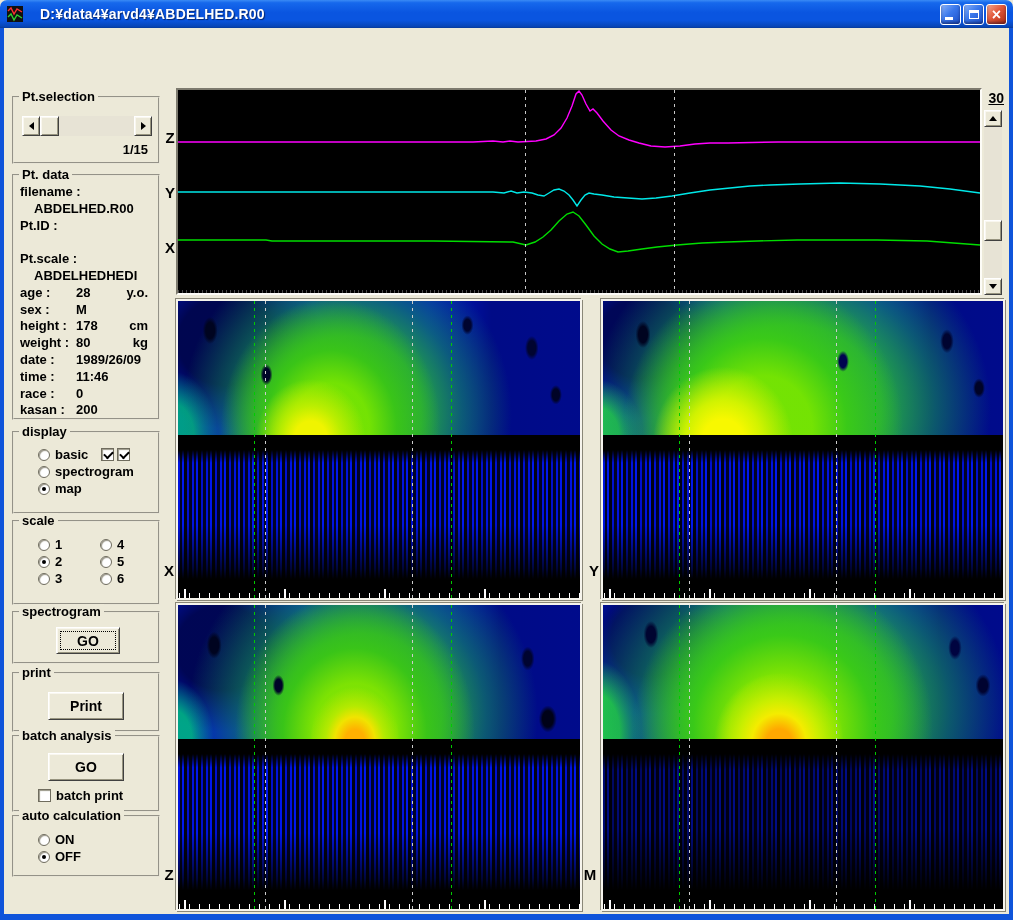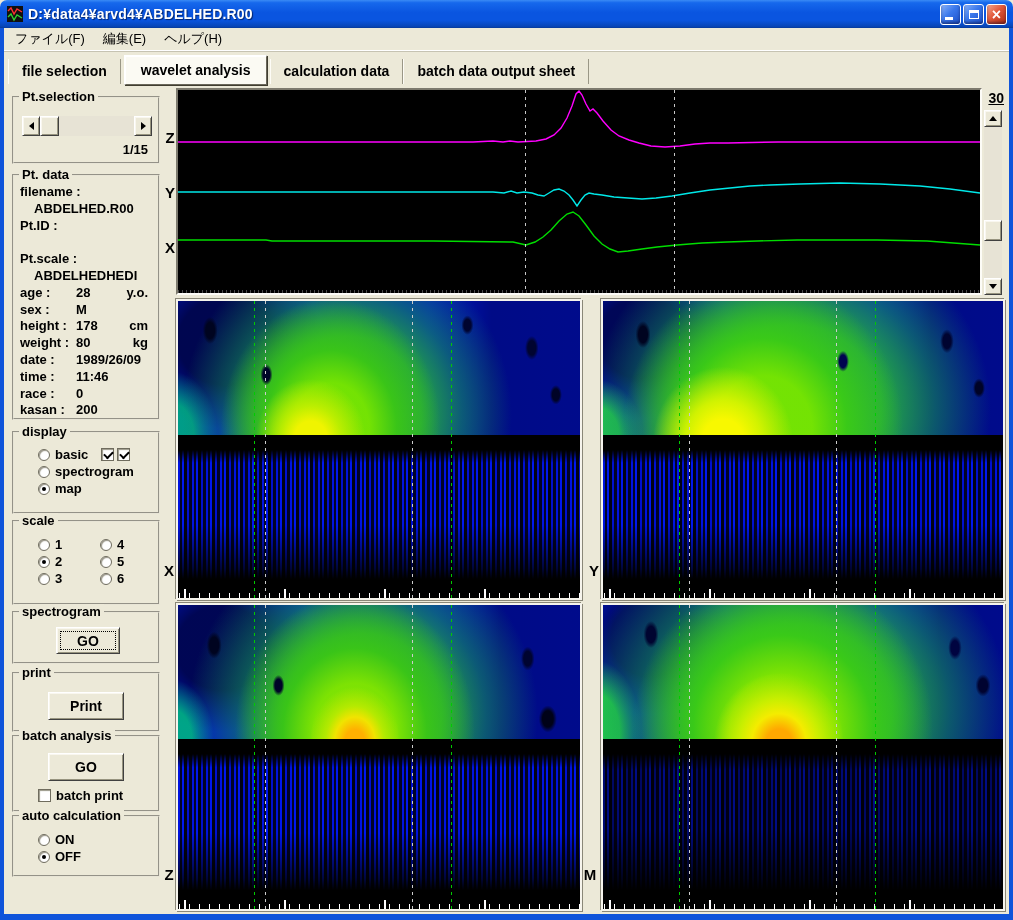--- a/index.html
+++ b/index.html
@@ -8,21 +8,21 @@
     position:relative;width:1013px;height:920px;background:#ECE9D8;
     font-family:"Liberation Sans",sans-serif;overflow:hidden;
   }
   
   .titlebar{
     position:absolute;left:0;top:0;width:1013px;height:28px;
     background:linear-gradient(180deg,#3a8bf5 0%,#1668ec 10%,#0a55e0 45%,#0a55e0 72%,#0846b8 94%,#063a9a 100%);
     border-radius:7px 7px 0 0;display:flex;align-items:center;
   }
   .app-icon{margin:0 5px 0 7px;width:16px;height:16px;}
-  .title-text{color:#fff;font-weight:bold;font-size:14px;text-shadow:1px 1px 1px #03246b;letter-spacing:.2px;}
+  .title-text{color:#fff;font-weight:bold;font-size:14px;text-shadow:1px 1px 1px #03246b;letter-spacing:.2px;margin-left:12px;}
   .win-btns{position:absolute;right:6px;top:4px;display:flex;gap:2px;}
   .winbtn{width:21px;height:21px;border-radius:3px;border:1px solid #fff;
     background:linear-gradient(135deg,#8ab2f8 0%,#3a78ec 45%,#1c50c8 100%);
     box-shadow:inset 0 -2px 3px rgba(0,0,40,.45);position:relative;cursor:default;}
   .winbtn.close{background:linear-gradient(135deg,#f4a88c 0%,#e2583a 45%,#b02c10 100%);}
   .glyph-min{position:absolute;left:4px;bottom:4px;width:8px;height:3px;background:#fff;}
   .glyph-max{position:absolute;left:5px;top:5px;width:10px;height:9px;border:1px solid #fff;border-top:3px solid #fff;}
   .glyph-close{position:absolute;left:0;top:0;width:100%;height:100%;color:#fff;font-weight:bold;
     font-size:16px;line-height:19px;text-align:center;}
   
@@ -171,32 +171,21 @@
         </div>
       <div class="winbtn">
           <span class="glyph-max"></span>
         </div>
       <div class="winbtn close">
           <span class="glyph-close">×</span>
         </div>
     </div>
   </div>
 
-  <div class="menubar">
-      <div class="menu-item">ファイル(F)</div>
-      <div class="menu-item">編集(E)</div>
-      <div class="menu-item">ヘルプ(H)</div>
-    </div>
-
-  <div class="tabstrip">
-      <div class="tab">file selection</div>
-      <div class="tab active">wavelet analysis</div>
-      <div class="tab">calculation data</div>
-      <div class="tab">batch data output sheet</div>
-    </div>
+
 
   <div class="group" style="top:96px;height:68px;">
     <span class="legend">Pt.selection</span>
     <div style="position:absolute;left:8px;top:18px;width:130px;height:20px;">
       <div class="sb-track" style="left:0;top:0;width:130px;height:20px;"></div>
       <div class="sb-btn arr-left" style="left:0;top:0;width:18px;height:20px;"></div>
       <div class="sb-thumb" style="left:18px;top:0;width:19px;height:20px;"></div>
       <div class="sb-btn arr-right" style="right:0;top:0;width:18px;height:20px;"></div>
     </div>
     <div style="position:absolute;right:10px;top:44px;font-weight:bold;font-size:13px;">1/15</div>

